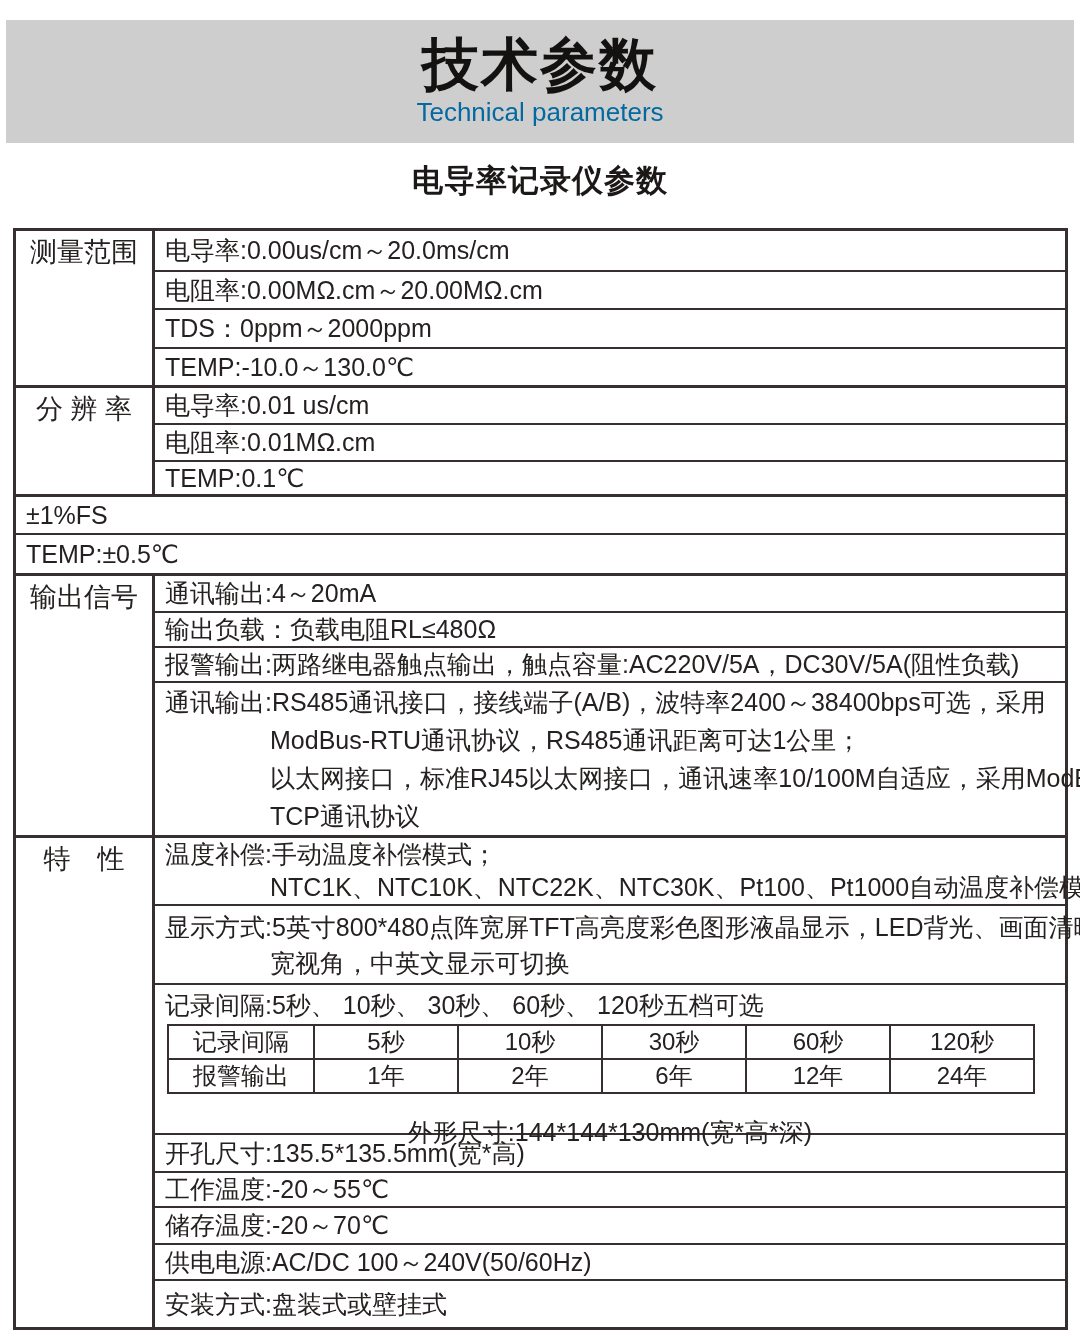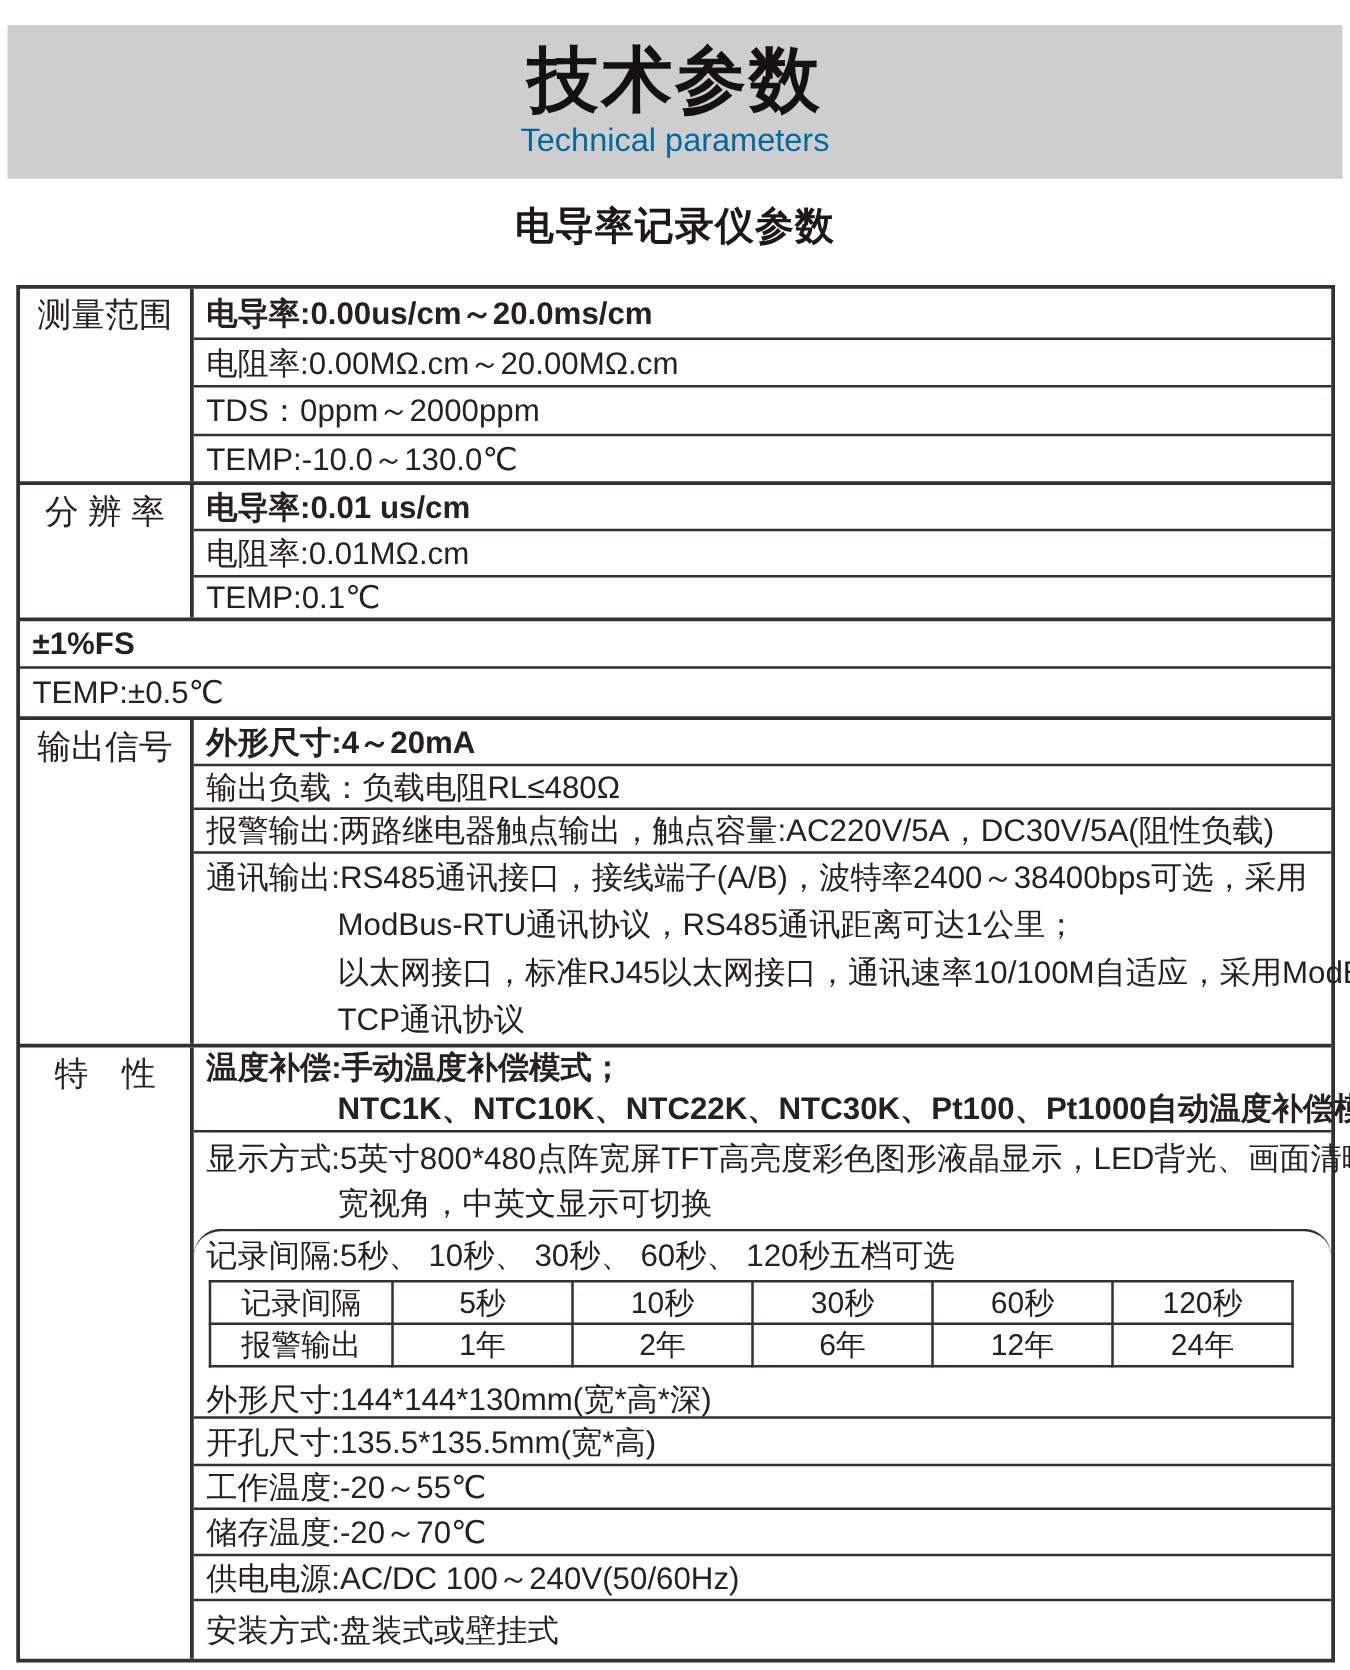--- a/index.html
+++ b/index.html
@@ -28,28 +28,28 @@
   .label-cell {
     flex:0 0 139px; width:139px; border-right:3px solid #372f2f; box-sizing:border-box;
     text-align:center; font-size:27px; padding-top:3px; line-height:36px; color:#262121;
   }
   .rows { flex:1; min-width:0; }
   .t-row {
     border-top:2px solid #372f2f; box-sizing:border-box;
     font-size:25px; padding:0 10px; display:flex; flex-direction:column;
     justify-content:center; color:#262121;
   }
-  .rows .t-row:first-child { border-top:none;font-weight:bold; }
+  .rows .t-row:first-child { border-top:none; }
   .line { line-height:33px; white-space:nowrap; }
   .lh38 .line { line-height:38px; }
   .lh36 .line { line-height:36px; }
   .cont { padding-left:105px; }
-  .rec-cell { justify-content:flex-start;border-radius:22px; }
+  .rec-cell { justify-content:flex-start; }
   .rec-cell .line { margin-top:5px; line-height:31px; }
-  .rec-cell .line.after-table { margin-top:11px; }
+  .rec-cell .line.after-table { margin-top:23px;text-align:center; }
   .inner-table { border-collapse:collapse; table-layout:fixed; width:866px; margin:3px 0 0 2px; }
   .inner-table td {
     border:2px solid #372f2f; height:29px; text-align:center;
     font-size:24px; padding:0; color:#262121;
   }
 </style>
 </head>
 <body>
 
 <div class="banner">
@@ -83,21 +83,21 @@
   <div class="section">
     <div class="rows">
       <div class="t-row" style="height:36px">±1%FS</div>
       <div class="t-row" style="height:40px">TEMP:±0.5℃</div>
     </div>
   </div>
 
   <div class="section">
     <div class="label-cell">输出信号</div>
     <div class="rows">
-      <div class="t-row" style="height:35px">外形尺寸:4～20mA</div>
+      <div class="t-row" style="height:35px">通讯输出:4～20mA</div>
       <div class="t-row" style="height:35px">输出负载：负载电阻RL≤480Ω</div>
       <div class="t-row" style="height:35px">报警输出:两路继电器触点输出，触点容量:AC220V/5A，DC30V/5A(阻性负载)</div>
       <div class="t-row lh38" style="height:154px">
         <div class="line">通讯输出:RS485通讯接口，接线端子(A/B)，波特率2400～38400bps可选，采用</div>
         <div class="line cont">ModBus-RTU通讯协议，RS485通讯距离可达1公里；</div>
         <div class="line cont">以太网接口，标准RJ45以太网接口，通讯速率10/100M自适应，采用ModBus-</div>
         <div class="line cont">TCP通讯协议</div>
       </div>
     </div>
   </div>

